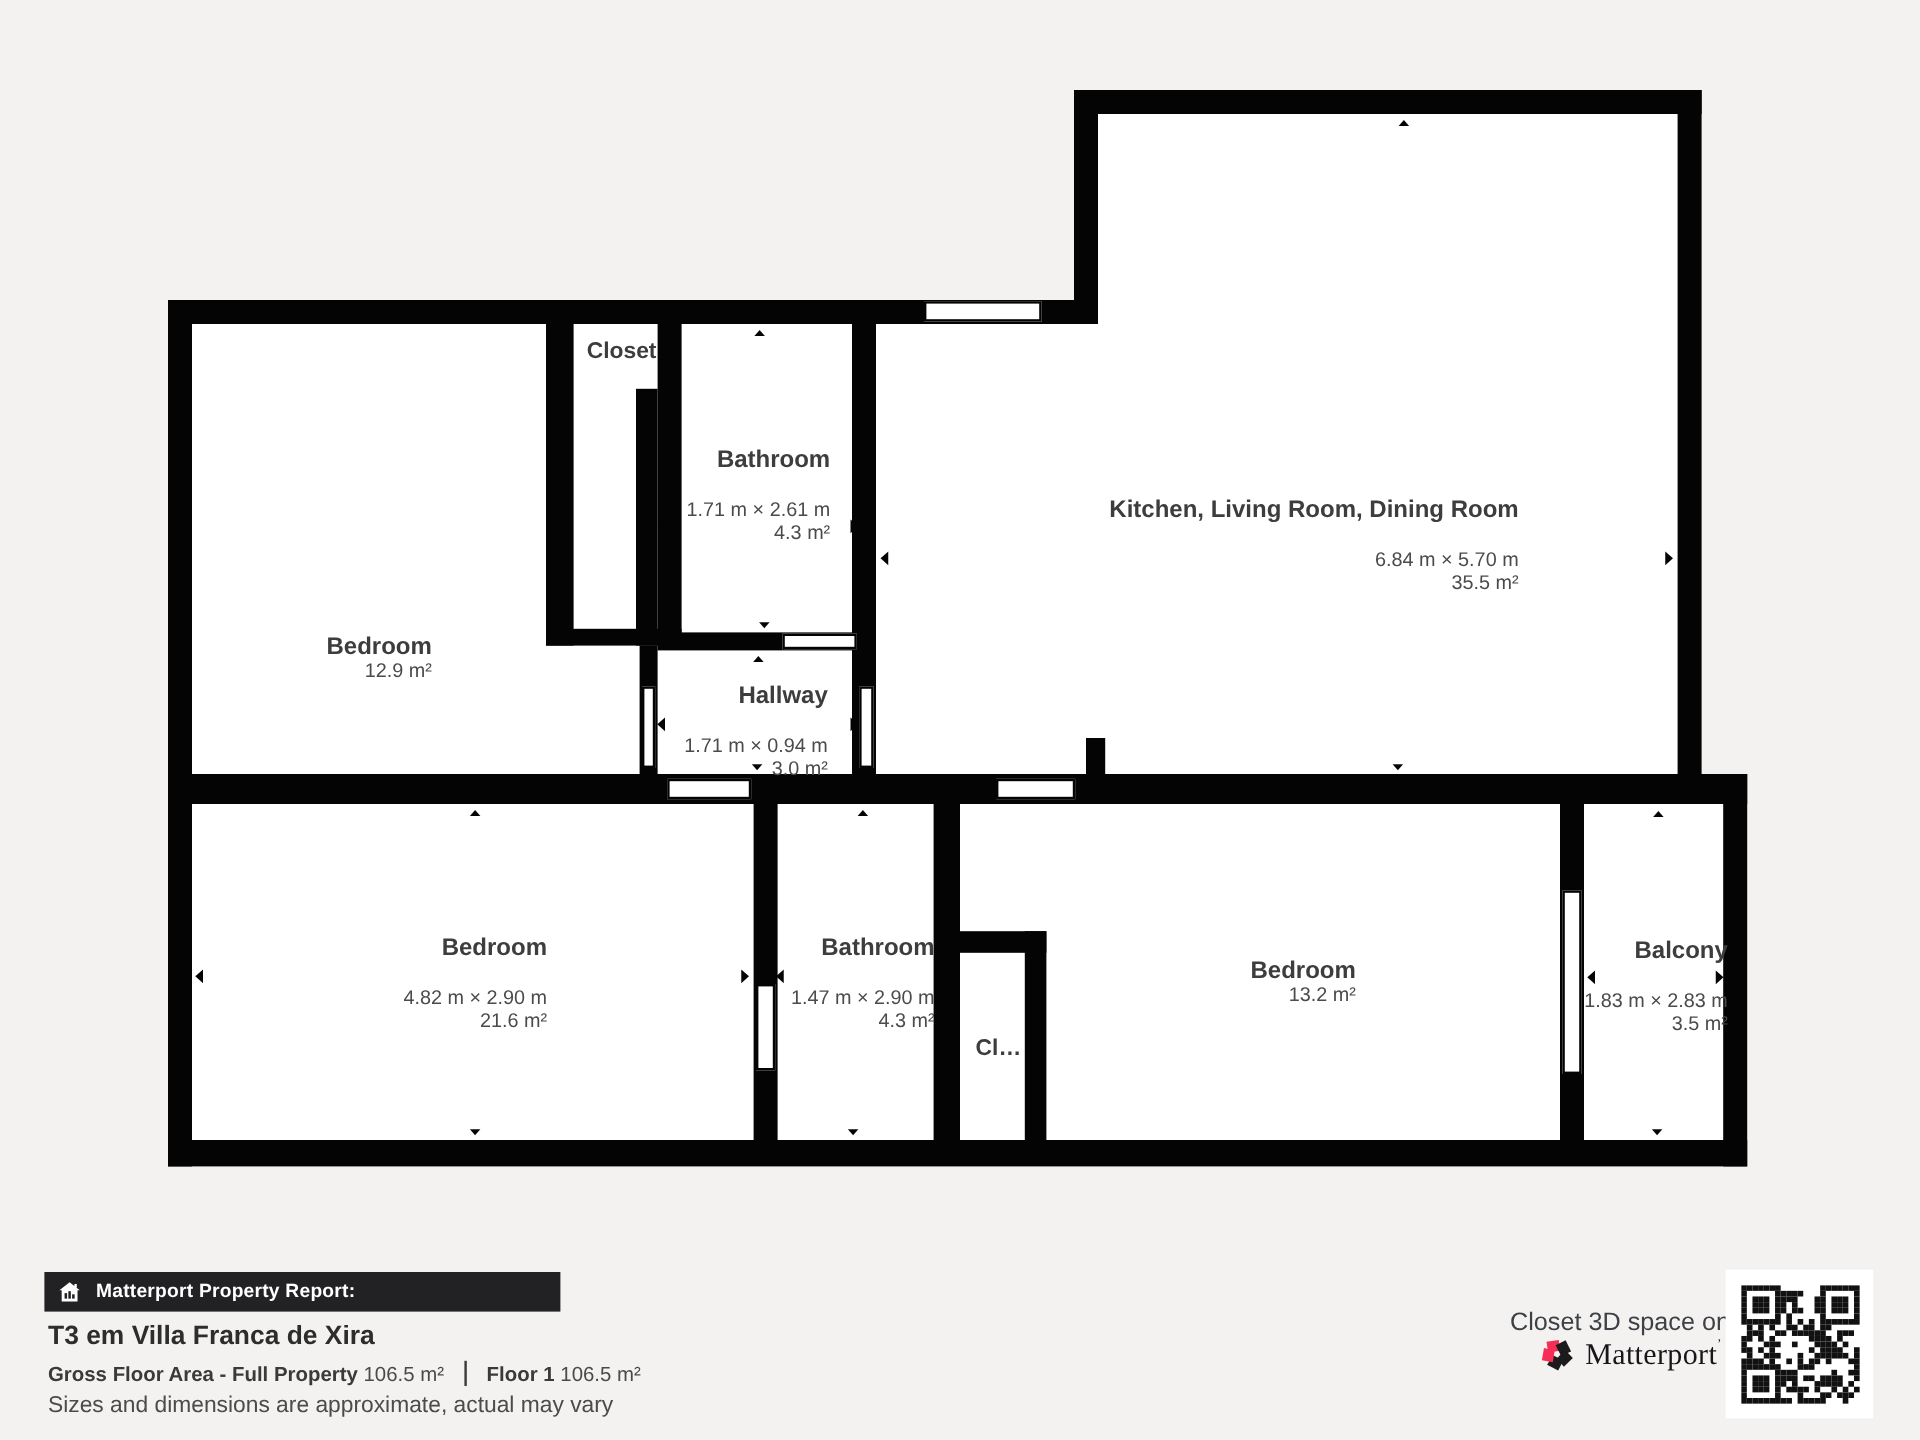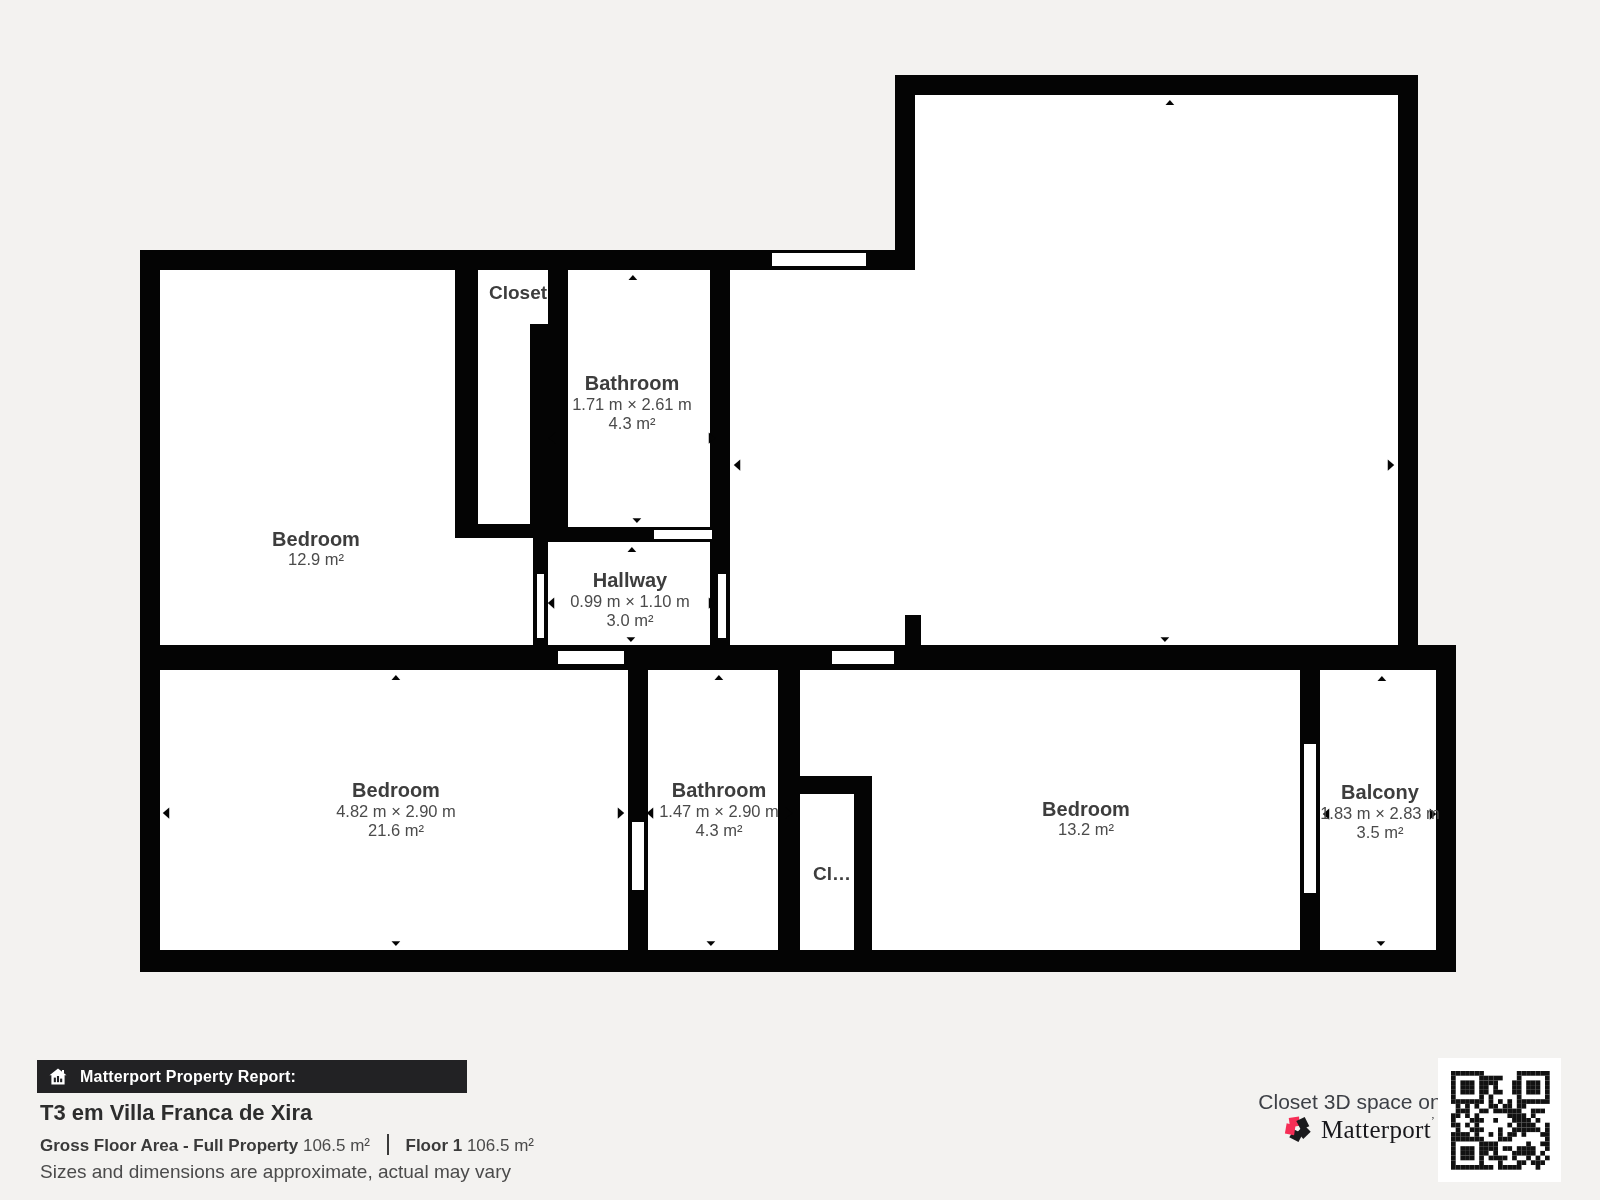--- a/index.html
+++ b/index.html
@@ -8,24 +8,24 @@
     background:#f3f2f0;
     font-family:"Liberation Sans", sans-serif;
   }
   #plan{position:absolute;left:0;top:0;width:1600px;height:1200px;}
   .fill{position:absolute;background:#ffffff;}
   .wall{position:absolute;background:#040404;}
   .slot{position:absolute;background:#ffffff;border:2px solid #040404;box-sizing:border-box;}
   .arrow{position:absolute;color:#040404;line-height:1;font-size:13px;}
   .arrow.v{transform:translate(-50%,-50%) scaleY(.65) scaleX(1.15);}
   .arrow.h{transform:translate(-50%,-50%) scaleX(.65) scaleY(1.15);}
-  .room-label{position:absolute;transform:translateX(-50%);text-align:center;white-space:nowrap;}
+  .room-label{position:absolute;transform:translateX(-50%);text-align:right;white-space:nowrap;}
   .room-name{font-size:20px;font-weight:bold;line-height:21px;color:#3d3d3d;}
   .room-name.sm{font-size:19px;}
-  .room-dims{font-size:16.5px;line-height:20px;color:#4b4b4b;}
+  .room-dims{font-size:16.5px;line-height:20px;color:#4b4b4b;margin-top:21px;}
   .room-area{font-size:16.5px;line-height:19px;color:#4b4b4b;}
 
   
   #report-bar{position:absolute;left:37px;top:1060px;width:430px;height:33px;background:#222224;
     display:flex;align-items:center;}
   #report-bar .icn{margin-left:11px;width:20px;height:20px;flex:0 0 auto;}
   #report-bar .txt{color:#ffffff;font-weight:bold;font-size:16px;margin-left:12px;letter-spacing:.2px;}
   #prop-title{position:absolute;left:40px;top:1100px;font-size:22px;font-weight:bold;color:#2d2d2d;}
   #area-line{position:absolute;left:40px;top:1134px;font-size:17px;color:#4a4a4a;}
   #area-line b{color:#3a3a3a;}
@@ -117,22 +117,27 @@
   <div class="room-label" style="left:518px;top:282px;">
     <div class="room-name sm">Closet</div>
   </div>
   <div class="room-label" style="left:632px;top:373px;">
     <div class="room-name">Bathroom</div>
     <div class="room-dims">1.71 m × 2.61 m</div>
     <div class="room-area">4.3 m²</div>
   </div>
   <div class="room-label" style="left:630px;top:570px;">
     <div class="room-name">Hallway</div>
-    <div class="room-dims">0.99 m × 1.10 m</div>
+    <div class="room-dims">1.71 m × 0.94 m</div>
     <div class="room-area">3.0 m²</div>
+  </div>
+  <div class="room-label" style="left:1095px;top:415px;">
+    <div class="room-name">Kitchen, Living Room, Dining Room</div>
+    <div class="room-dims">6.84 m × 5.70 m</div>
+    <div class="room-area">35.5 m²</div>
   </div>
   <div class="room-label" style="left:396px;top:780px;">
     <div class="room-name">Bedroom</div>
     <div class="room-dims">4.82 m × 2.90 m</div>
     <div class="room-area">21.6 m²</div>
   </div>
   <div class="room-label" style="left:719px;top:780px;">
     <div class="room-name">Bathroom</div>
     <div class="room-dims">1.47 m × 2.90 m</div>
     <div class="room-area">4.3 m²</div>

